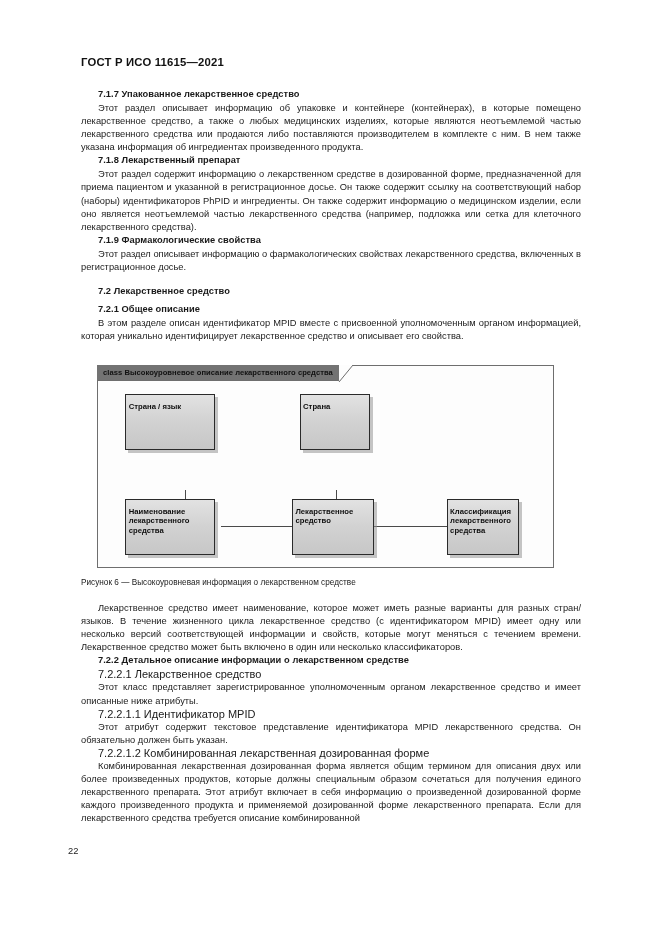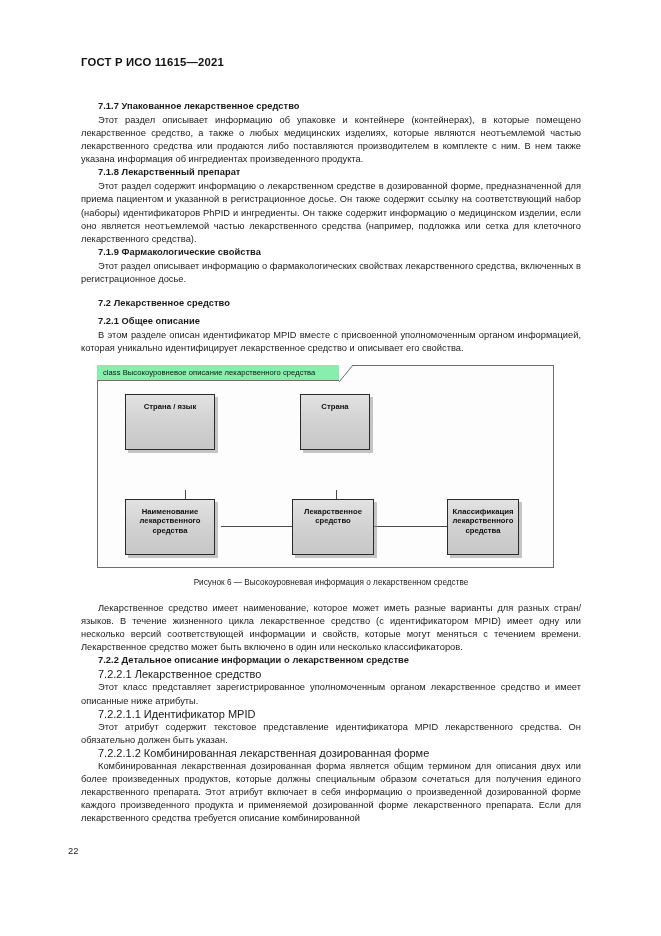--- a/index.html
+++ b/index.html
@@ -32,21 +32,21 @@
     font-size: 11.3px;
     font-weight: bold;
     letter-spacing: 0.2px;
     color: #111;
   }
 
   
   .content {
     position: absolute;
     left: 81px;
-    top: 100px;
+    top: 88px;
     width: 500px;
   }
 
   h3.sec {
     font-size: 9.3px;
     font-weight: bold;
     margin: 0 0 1px 0;
     padding: 0;
     text-indent: 17px;
     line-height: 13px;
@@ -90,26 +90,26 @@
     box-sizing: border-box;
   }
   .frame-tab {
     position: absolute;
     left: 0;
     top: 0;
     height: 16px;
     box-sizing: border-box;
     border-right: 0;
     border-bottom: 1px solid #6e6e6e;
-    background: #86efac;
+    background: #737373;
     display: flex;
     align-items: center;
     padding-left: 6px;
     font-size: 7.6px;
-    font-weight: normal;
+    font-weight: bold;
     white-space: nowrap;
     color: #111;
     letter-spacing: 0.05px;
   }
   .frame-tab-slant {
     position: absolute;
     top: 0;
     height: 17px;
     width: 14px;
     overflow: visible;
@@ -117,21 +117,21 @@
 
   .node {
     position: absolute;
     box-sizing: border-box;
     border: 1.4px solid #2a2a2a;
     background: linear-gradient(180deg, #e2e2e2 0%, #d2d2d2 48%, #c7c7c7 100%);
     box-shadow: 3px 3px 0 0 rgba(150,150,150,0.55);
     display: flex;
     align-items: flex-start;
     justify-content: center;
-    text-align: center;
+    text-align: left;
     padding-top: 7px;
   }
   .node span {
     font-size: 7.7px;
     font-weight: bold;
     line-height: 9.4px;
     color: #0f0f0f;
     letter-spacing: 0.02px;
     display: block;
     width: 94%;
@@ -142,21 +142,20 @@
     background: #4a4a4a;
   }
   .edge.v { width: 1.3px; }
   .edge.h { height: 1.3px; }
 
   .fig-caption {
     position: absolute;
     left: 81px;
     top: 578px;
     width: 500px;
-    text-align: center;
     font-size: 8.2px;
     color: #1a1a1a;
     letter-spacing: 0.02px;
   }
 
   
   .content-lower {
     position: absolute;
     left: 81px;
     top: 602px;

